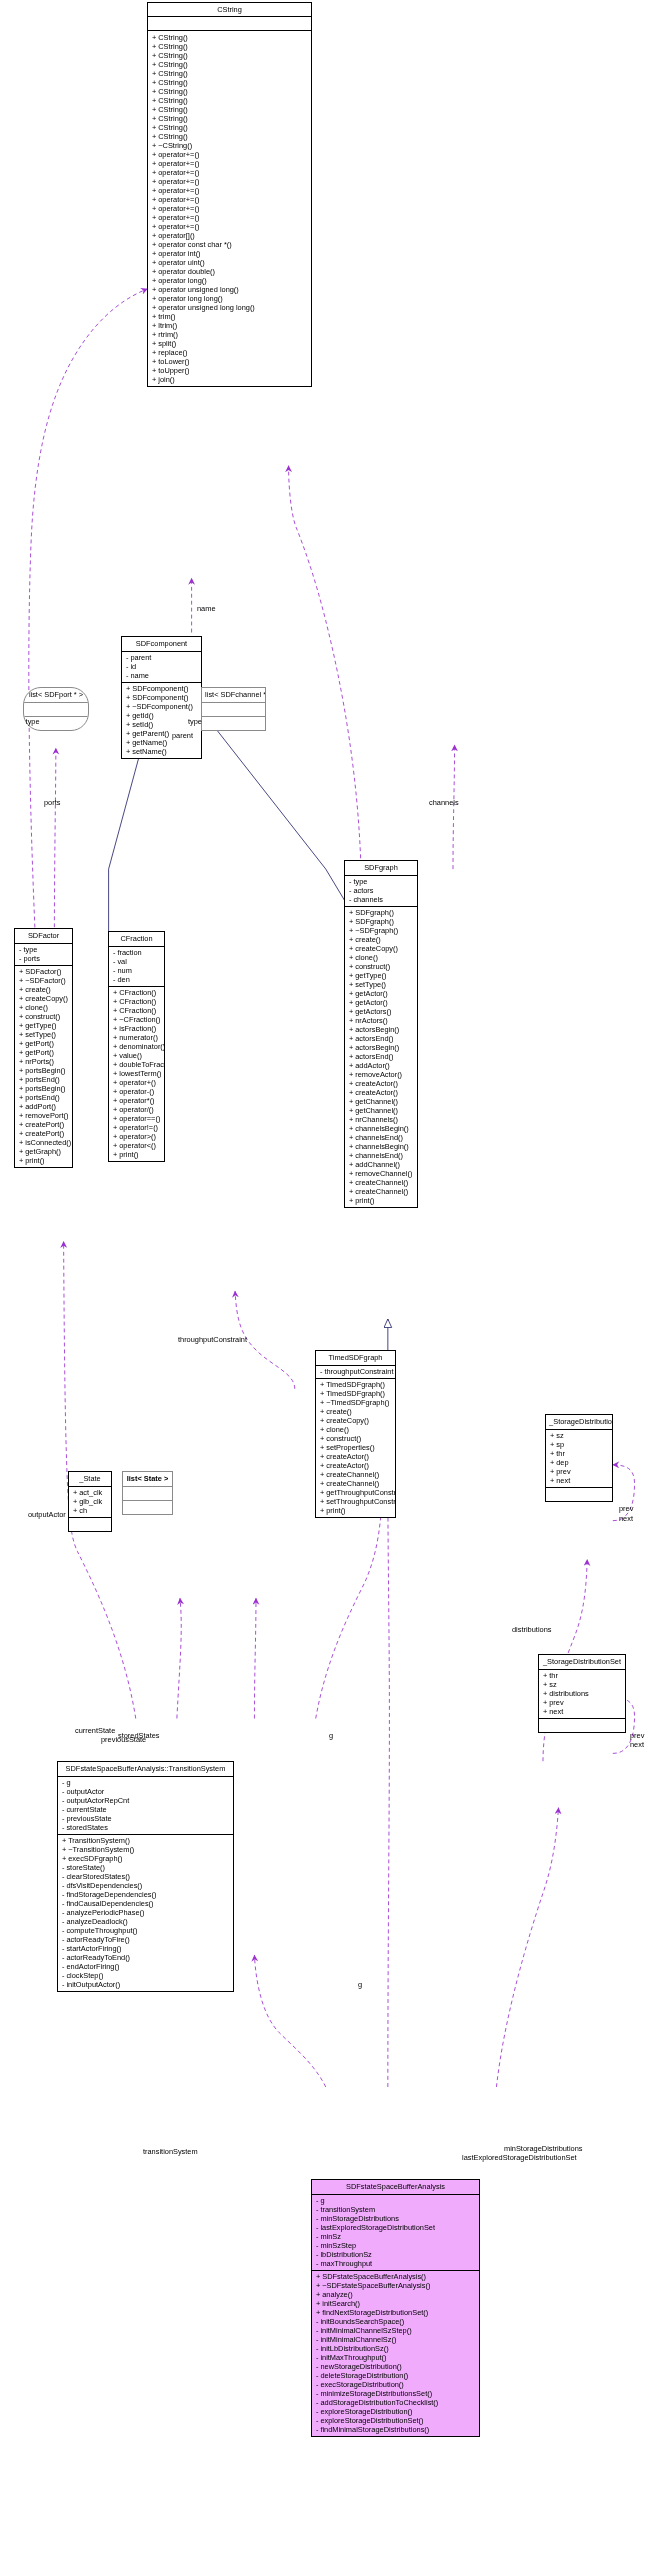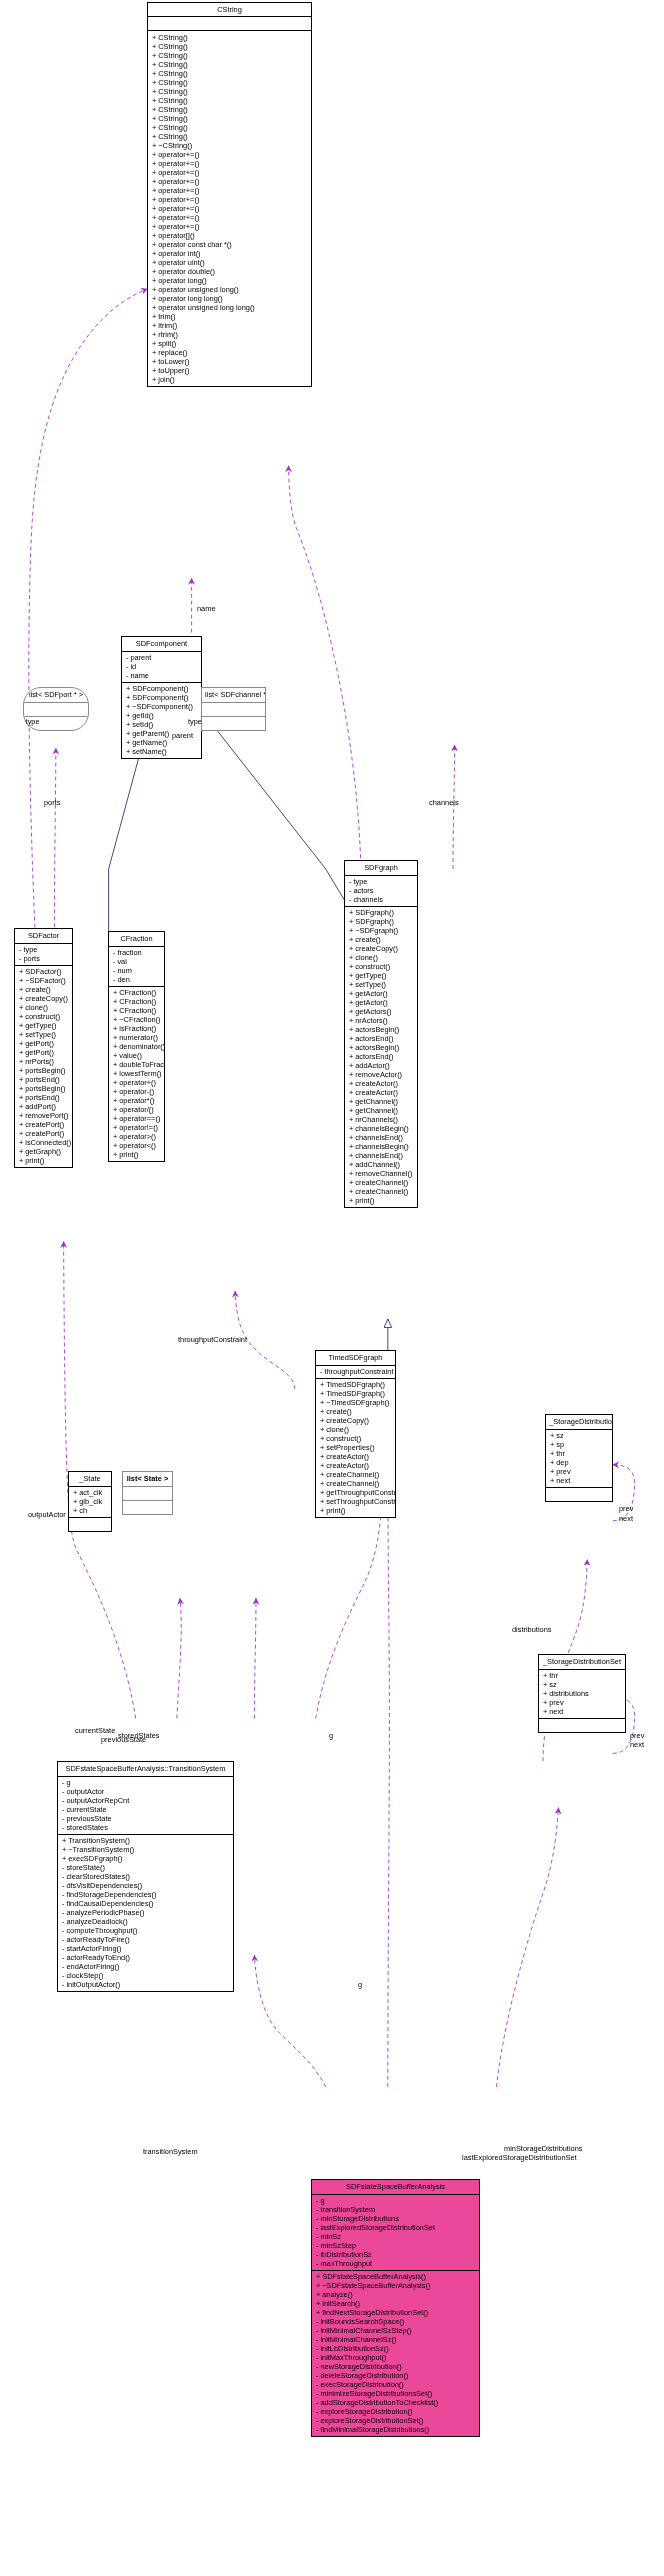--- a/index.html
+++ b/index.html
@@ -31,21 +31,21 @@
     position: absolute;
     box-sizing: border-box;
     border: 0.8px solid #000000;
     background: #ffffff;
     font-size: 7.4px;
     line-height: 9px;
     color: #000000;
     overflow: hidden;
   }
   .uml-box.grey {
-    background: #ec4899;
+    background: #f0abfc;
   }
   .uml-box.thin {
     border: 0.8px solid #8a8a8a;
   }
   .uml-title {
     text-align: center;
     padding: 2.3px 3.1px 2.3px 3.1px;
     border-bottom: 0.8px solid #000000;
     font-size: 7.4px;
     white-space: nowrap;

